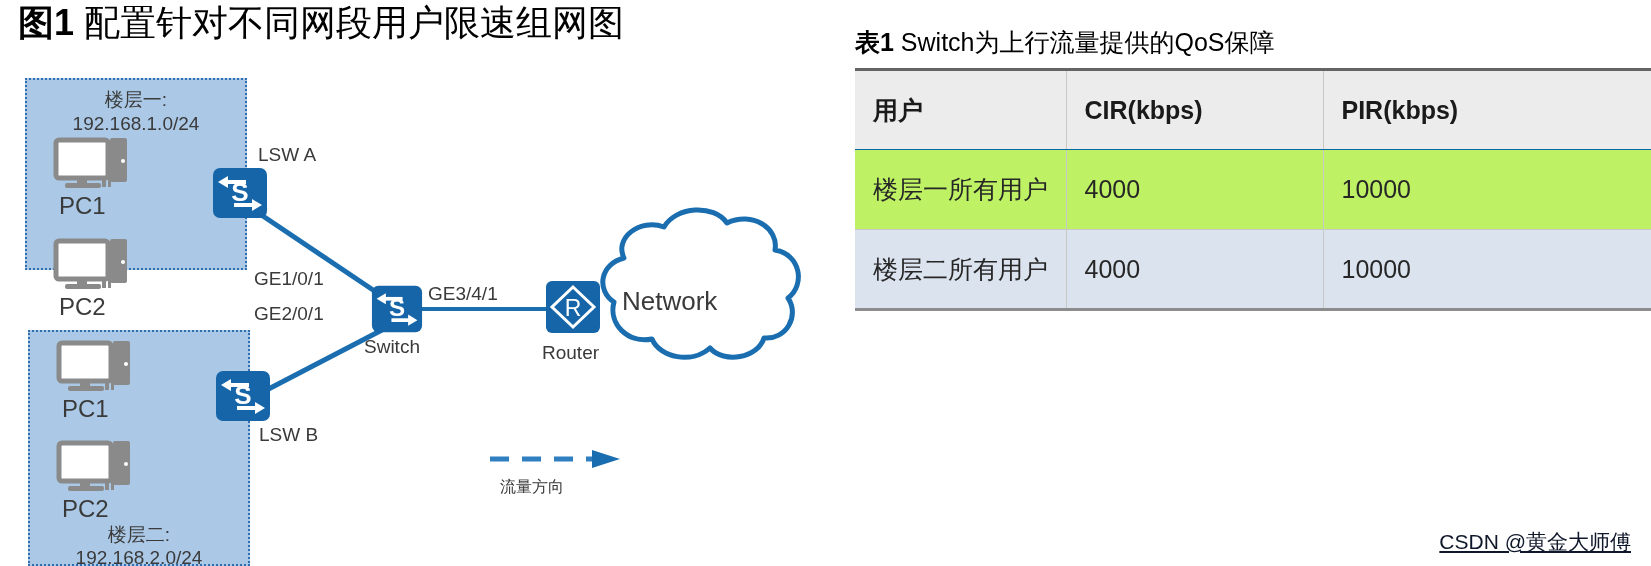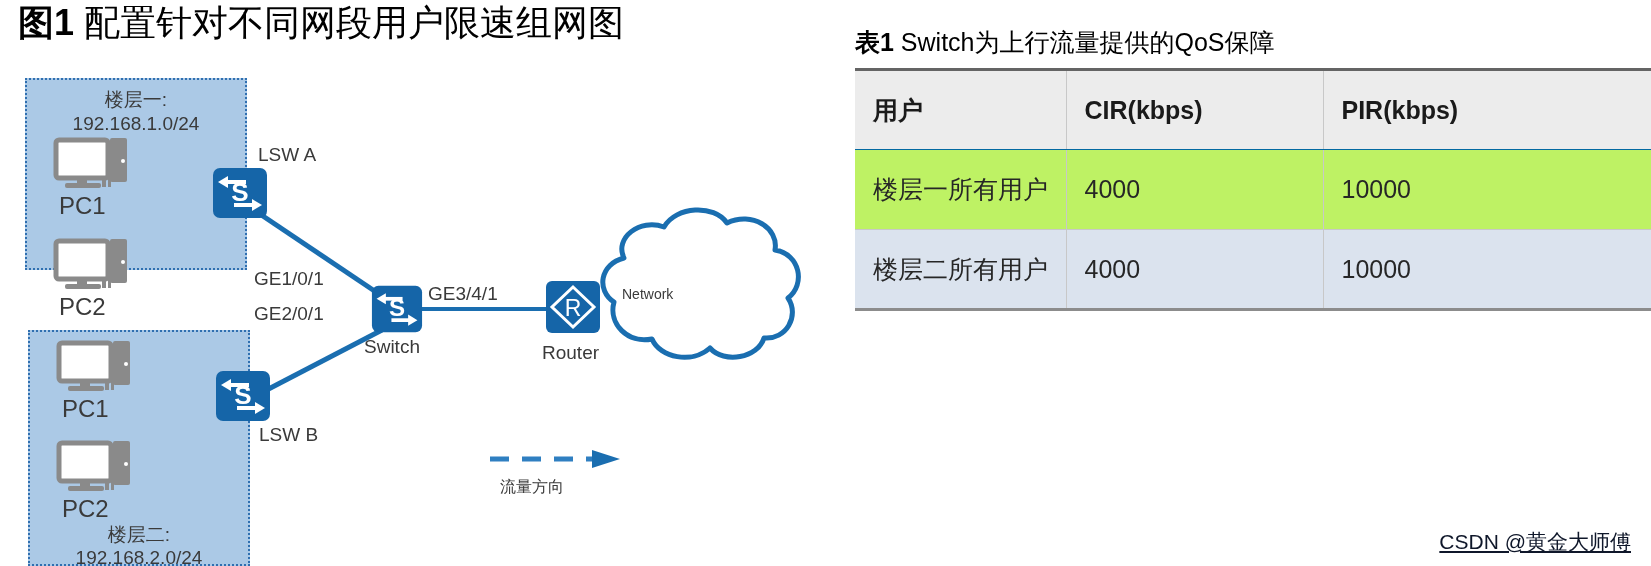--- a/index.html
+++ b/index.html
@@ -123,21 +123,21 @@
   #lsw-b-label { left: 259px; top: 362px; }
   #switch-icon  { left: 371px; top: 222px; }
   #switch-label { left: 364px; top: 274px; }
   #router-icon  { left: 545px; top: 218px; }
   #router-label { left: 542px; top: 280px; }
 
   #cloud-label {
     position: absolute;
     left: 622px;
     top: 224px;
-    font-size: 14px;
+    font-size: 26px;
     color: #3a3a3a;
     white-space: nowrap;
   }
 
   .port-label {
     position: absolute;
     font-size: 19px;
     color: #3a3a3a;
     white-space: nowrap;
   }

